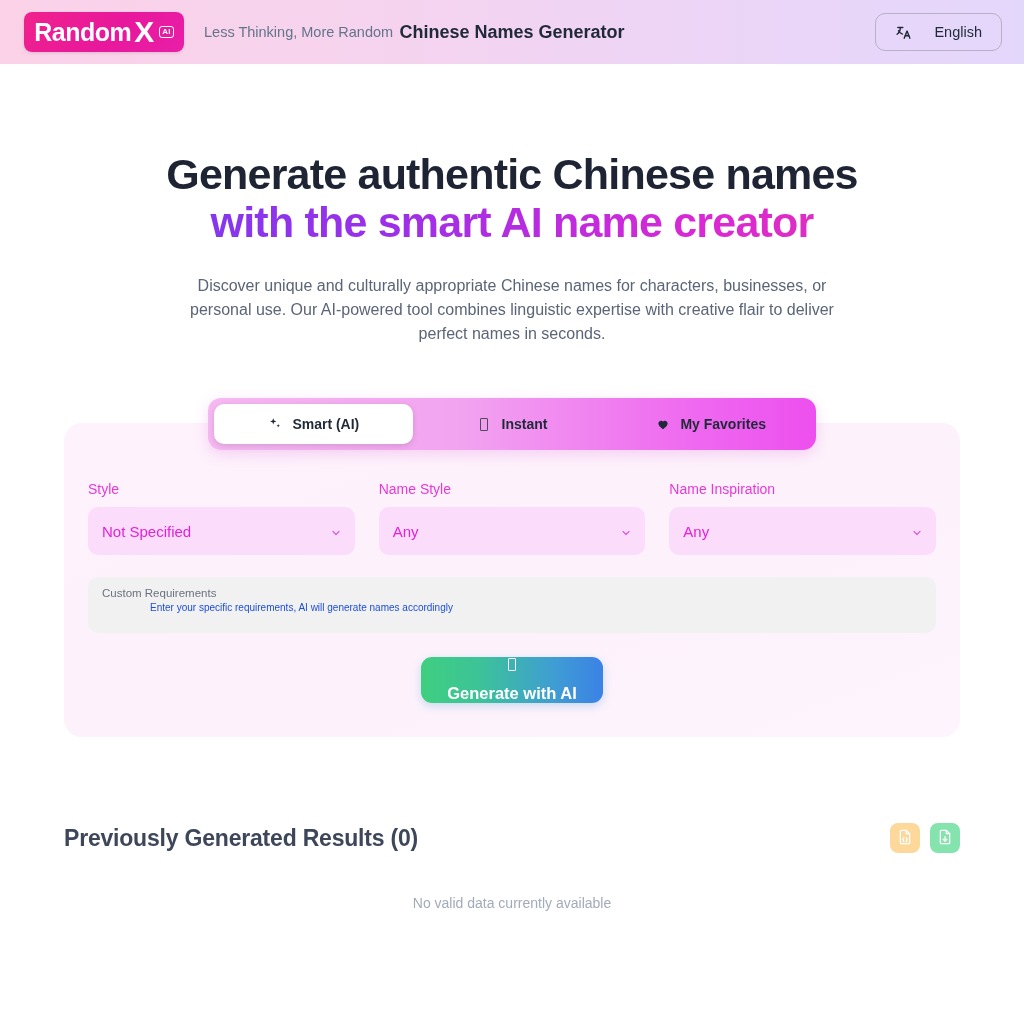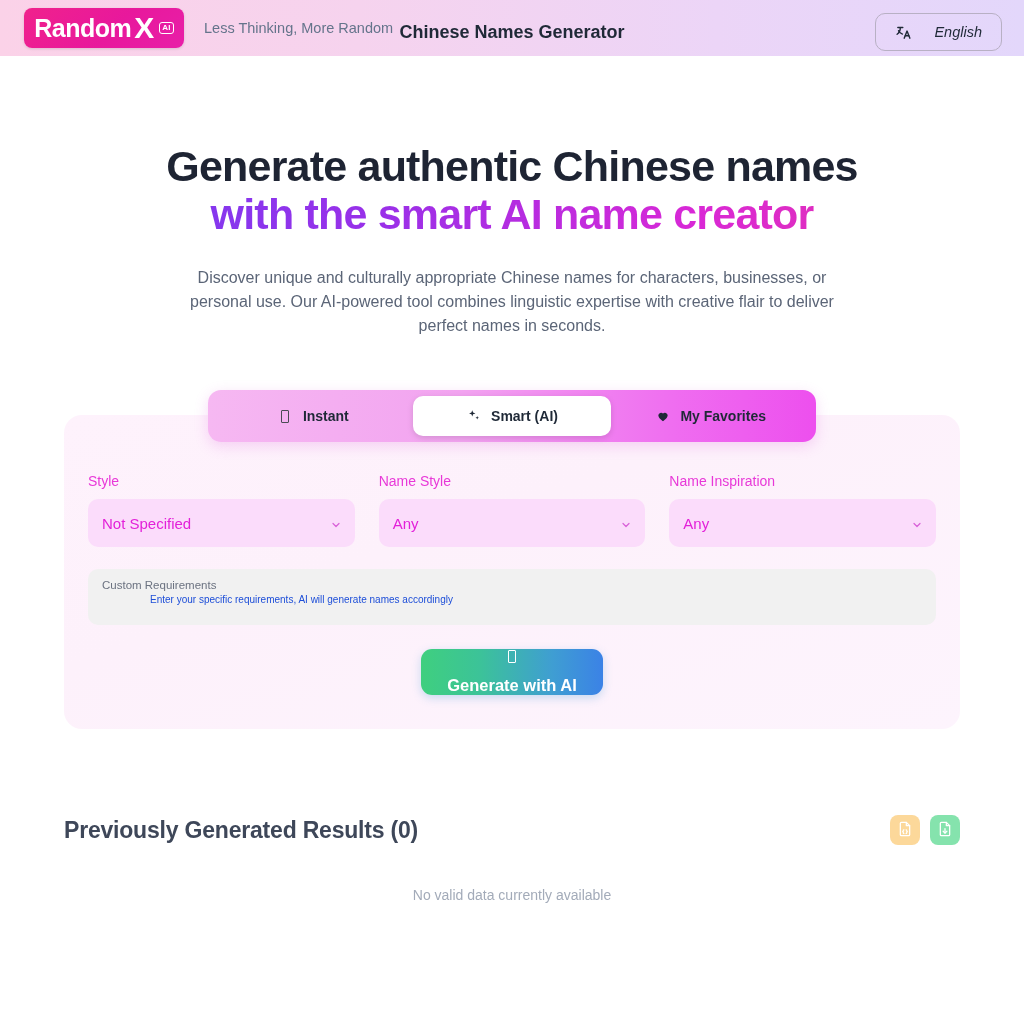--- a/index.html
+++ b/index.html
@@ -10,21 +10,21 @@
     height: 1024px;
     overflow: hidden;
     background: #ffffff;
     font-family: "Liberation Sans", sans-serif;
     -webkit-font-smoothing: antialiased;
   }
 
   
   .header {
     position: relative;
-    height: 56px;
+    height: 64px;
     width: 1024px;
     background: linear-gradient(90deg, #fbd2e8 0%, #f6d3ee 35%, #ecd5f7 70%, #e3d7fb 100%);
     display: flex;
     align-items: center;
     padding: 16px 24px;
   }
 
   .logo {
     width: 160px;
     height: 40px;
@@ -95,21 +95,20 @@
     border-radius: 10px;
     border: 1.5px solid #b8b0c4;
     background: transparent;
     display: flex;
     align-items: center;
     gap: 22px;
     cursor: pointer;
     font-size: 14.5px;
     color: #1f2937;
     font-family: "Liberation Sans", sans-serif;
-    font-style: italic;
   }
   .translate-icon {
     display: inline-block;
     width: 17px;
     height: 17px;
     color: #1f2937;
   }
 
   
   .hero {
@@ -367,39 +366,39 @@
   <h1>
     <span>Generate authentic Chinese names</span>
     <span class="grad-line">with the smart AI name creator</span>
   </h1>
   <p>Discover unique and culturally appropriate Chinese names for characters, businesses, or personal use. Our AI-powered tool combines linguistic expertise with creative flair to deliver perfect names in seconds.</p>
 </div>
 
 <div class="tabs-wrap">
   <div class="tabs">
 
-    <button class="tab">
-      <span class="tab-icon">
-          <i class="tofu"></i>
-        </span>
-      <span>Instant</span>
-    </button>
-
     <button class="tab active">
       <span class="tab-icon">
         <svg viewBox="0 0 24 24" fill="currentColor" width="14" height="14">
           <path d="M9 2l1.4 4.1L14.5 7.5 10.4 8.9 9 13 7.6 8.9 3.5 7.5 7.6 6.1z"></path>
           <path d="M17.5 12l.8 2.2 2.2.8-2.2.8-.8 2.2-.8-2.2-2.2-.8 2.2-.8z"></path>
         </svg>
       </span>
       <span>Smart (AI)</span>
     </button>
 
     <button class="tab">
       <span class="tab-icon">
+          <i class="tofu"></i>
+        </span>
+      <span>Instant</span>
+    </button>
+
+    <button class="tab">
+      <span class="tab-icon">
         <svg viewBox="0 0 24 24" fill="currentColor" width="14" height="14">
           <path d="M12 21s-8-5.1-8-10.2A4.8 4.8 0 0 1 12 7.6 4.8 4.8 0 0 1 20 10.8C20 15.9 12 21 12 21z"></path>
         </svg>
       </span>
       <span>My Favorites</span>
     </button>
 
   </div>
 </div>
 

